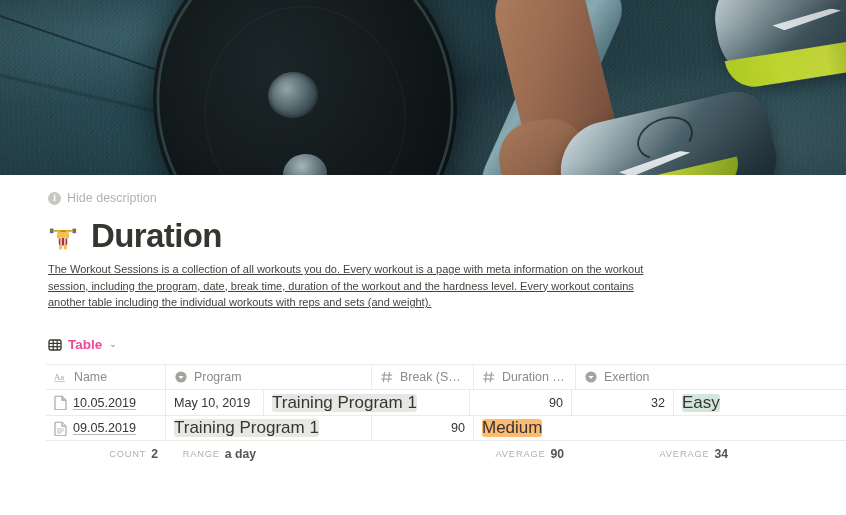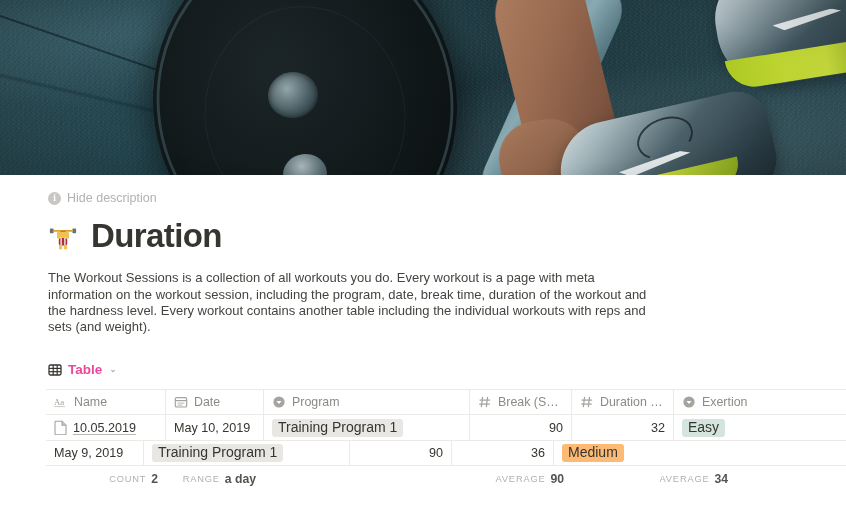--- a/index.html
+++ b/index.html
@@ -183,24 +183,25 @@
     margin-top: 11px;
   }
   .title-emoji { font-size: 30px; line-height: 1; width: 32px; }
   .emoji-svg { display: block; }
   .page-title {
     font-size: 33px; font-weight: bold; letter-spacing: -0.6px;
     color: #37352f; line-height: 1.1;
   }
 
   .description {
-    margin-top: 16px;
+    margin-top: 7px;
     width: 612px;
-    font-size: 13px; line-height: 16.3px;
+    font-size: 11px; line-height: 16.3px;
     color: #46443f;
+    text-decoration: underline;
   }
 
   
   .view-bar {
     margin-top: 27px;
     display: flex; align-items: center; gap: 6px;
     width: fit-content; cursor: pointer;
   }
   .view-label { font-size: 13.5px; font-weight: bold; color: #ec4899; }
   .chev { color: #8f8d88; font-size: 9px; line-height: 1; margin-left: 1px; }
@@ -238,23 +239,23 @@
   .page-name {
     text-decoration: underline; text-underline-offset: 2px;
     text-decoration-color: #b9b7b2;
     font-size: 12.6px; color: #37352f;
     cursor: pointer;
   }
   .doc-icon { flex: none; width: 13px; height: 15px; }
 
   .tag {
     display: inline-block;
-    padding: 1px 6px 2px;
+    padding: 1px 0 2px;
     border-radius: 3px;
-    font-size: 14px;
+    font-size: 17px;
     line-height: 15px;
     background: #e8e7e4;
     color: #37352f;
     max-width: 100%;
     overflow: hidden; text-overflow: ellipsis; white-space: nowrap;
   }
   .tag.green  { background: #d3e5dd; }
   .tag.orange { background: #fdba74; }
 
   
@@ -354,31 +355,20 @@
     <div class="trow header">
       <div class="tcell hcell c-name">
         <span class="hicon">
           <svg width="14" height="14" viewBox="0 0 16 16">
             <text x="0" y="11.5" font-family="Liberation Serif, serif" font-size="10" fill="#a5a39e">Aa</text>
             <line x1="0.5" y1="13.2" x2="12.5" y2="13.2" stroke="#c3c1bd" stroke-width="1"></line>
           </svg>
         </span>
         <span class="htext">Name</span>
       </div>
-      <div class="tcell hcell c-date">
-        <span class="hicon">
-          <svg width="14" height="14" viewBox="0 0 14 14">
-            <rect x="1.3" y="2.6" width="11.4" height="9.4" rx="1.6" fill="none" stroke="#a5a39e" stroke-width="1.2"></rect>
-            <line x1="1.3" y1="5.6" x2="12.7" y2="5.6" stroke="#a5a39e" stroke-width="1.2"></line>
-            <line x1="3.6" y1="8.1" x2="10.4" y2="8.1" stroke="#bdbbb7" stroke-width="1.1"></line>
-            <line x1="3.6" y1="10.1" x2="8.2" y2="10.1" stroke="#bdbbb7" stroke-width="1.1"></line>
-          </svg>
-        </span>
-        <span class="htext">Date</span>
-      </div>
       <div class="tcell hcell c-prog">
         <span class="hicon">
           <svg width="14" height="14" viewBox="0 0 14 14">
             <circle cx="7" cy="7" r="5.6" fill="#a5a39e"></circle>
             <path d="M4.4 5.9 L7 9.1 L9.6 5.9 Z" fill="#ffffff"></path>
           </svg>
         </span>
         <span class="htext">Program</span>
       </div>
       <div class="tcell hcell c-break">
@@ -429,26 +419,36 @@
         <span class="tag">Training Program 1</span>
       </div>
       <div class="tcell num c-break">90</div>
       <div class="tcell num c-dur">32</div>
       <div class="tcell c-exert no-border">
         <span class="tag green">Easy</span>
       </div>
     </div>
 
     <div class="trow last">
-      <div class="tcell c-date">May 9, 2019</div>
+      <div class="tcell c-name">
+        <span class="doc-icon">
+          <svg width="13" height="15" viewBox="0 0 13 15">
+            <path d="M1 1.2 h7 l4 4 v8.6 a.9.9 0 0 1 -.9.9 H1.9 a.9.9 0 0 1 -.9-.9 V2.1 a.9.9 0 0 1 .9-.9 z" fill="#ffffff" stroke="#a5a39e" stroke-width="1.1"></path>
+            <path d="M8 1.2 v4 h4" fill="#e4e3e0" stroke="#a5a39e" stroke-width="1.1"></path>
+            <line x1="3" y1="8" x2="9.6" y2="8" stroke="#bdbbb7" stroke-width="1"></line>
+            <line x1="3" y1="10" x2="9.6" y2="10" stroke="#bdbbb7" stroke-width="1"></line>
+            <line x1="3" y1="12" x2="7.4" y2="12" stroke="#bdbbb7" stroke-width="1"></line>
+          </svg>
+        </span>
+        <span class="page-name">09.05.2019</span>
+      </div>
       <div class="tcell c-prog">
         <span class="tag">Training Program 1</span>
       </div>
       <div class="tcell num c-break">90</div>
-      <div class="tcell num c-dur">36</div>
       <div class="tcell c-exert no-border">
         <span class="tag orange">Medium</span>
       </div>
     </div>
 
     <div class="summary">
       <div class="scell c-name">
         <span class="slabel">Count</span>
         <span class="sval">2</span>
       </div>

